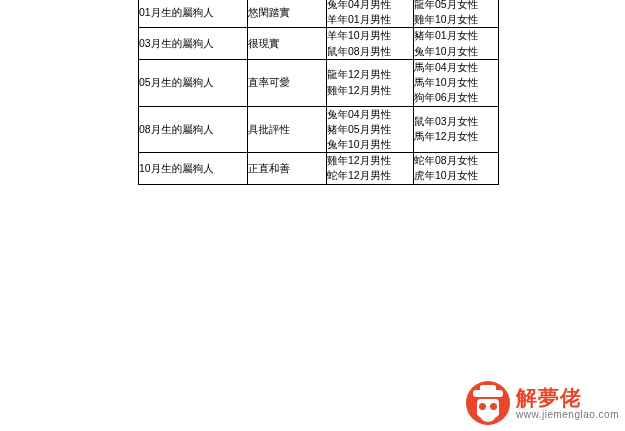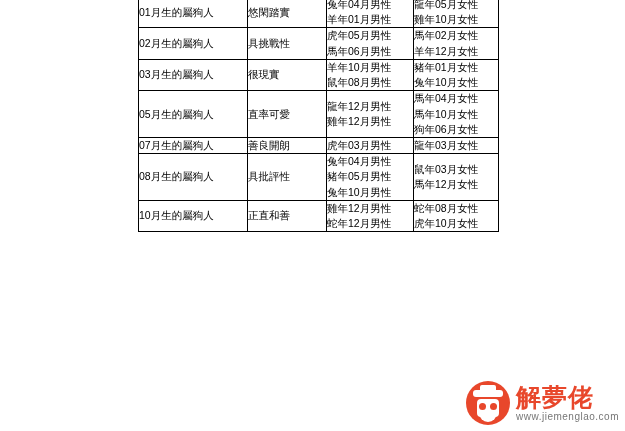--- a/index.html
+++ b/index.html
@@ -129,21 +129,21 @@
     background: #ffffff;
     border-radius: 0 0 9px 9px;
   }
   .wm-text {
     display: flex;
     flex-direction: column;
     justify-content: center;
     line-height: 1.1;
   }
   .wm-title {
-    font-size: 25px;
+    font-size: 21px;
     color: #e8472b;
     font-weight: bold;
     letter-spacing: 1px;
   }
   .wm-url {
     font-size: 10px;
     color: #777777;
     letter-spacing: 0.5px;
     text-align: center;
   }
@@ -163,32 +163,20 @@
           <td class="c-male">
             <span class="line">兔年04月男性</span>
             <span class="line">羊年01月男性</span>
           </td>
           <td class="c-female">
             <span class="line">龍年05月女性</span>
             <span class="line">雞年10月女性</span>
           </td>
         </tr>
 
-        <tr>
-          <td class="c-month">02月生的屬狗人</td>
-          <td class="c-trait">具挑戰性</td>
-          <td class="c-male">
-            <span class="line">虎年05月男性</span>
-            <span class="line">馬年06月男性</span>
-          </td>
-          <td class="c-female">
-            <span class="line">馬年02月女性</span>
-            <span class="line">羊年12月女性</span>
-          </td>
-        </tr>
 
         <tr>
           <td class="c-month">03月生的屬狗人</td>
           <td class="c-trait">很現實</td>
           <td class="c-male">
             <span class="line">羊年10月男性</span>
             <span class="line">鼠年08月男性</span>
           </td>
           <td class="c-female">
             <span class="line">豬年01月女性</span>
@@ -205,30 +193,20 @@
             <span class="line">雞年12月男性</span>
           </td>
           <td class="c-female">
             <span class="line">馬年04月女性</span>
             <span class="line">馬年10月女性</span>
             <span class="line">狗年06月女性</span>
           </td>
         </tr>
 
 
-        <tr>
-          <td class="c-month">07月生的屬狗人</td>
-          <td class="c-trait">善良開朗</td>
-          <td class="c-male">
-            <span class="line">虎年03月男性</span>
-          </td>
-          <td class="c-female">
-            <span class="line">龍年03月女性</span>
-          </td>
-        </tr>
 
         <tr>
           <td class="c-month">08月生的屬狗人</td>
           <td class="c-trait">具批評性</td>
           <td class="c-male">
             <span class="line">兔年04月男性</span>
             <span class="line">豬年05月男性</span>
             <span class="line">兔年10月男性</span>
           </td>
           <td class="c-female">

